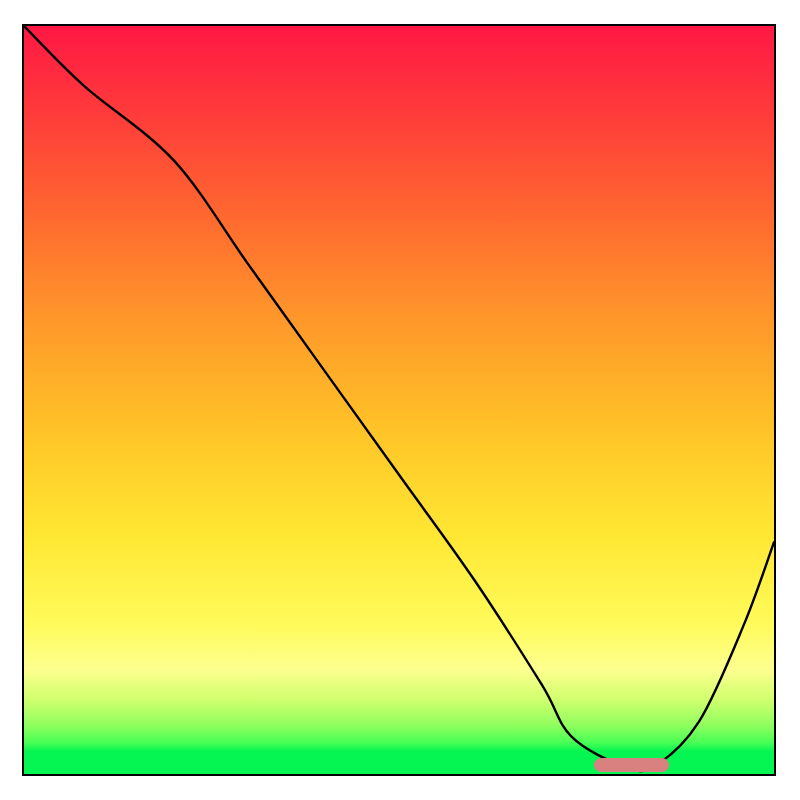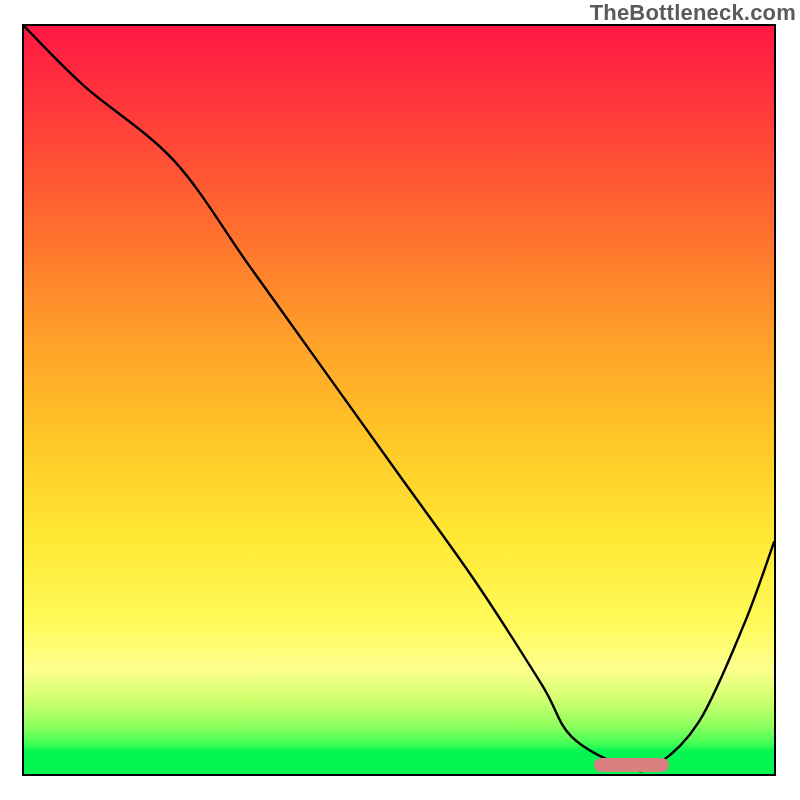--- a/index.html
+++ b/index.html
@@ -68,21 +68,20 @@
     height: 14px;
     border-radius: 7px;
     background: #d98080;
     z-index: 5;
   }
 </style>
 </head>
 <body>
 <div class="wrap">
 
-  <div class="attribution">TheBottleneck.com</div>
 
   <div class="plot-frame">
     <div class="gradient"></div>
 
     <svg class="curve" viewBox="0 0 750 748" preserveAspectRatio="none">
       <path d="M 0 0 C 10 9.97333333333332, 35 37.39999999999992, 60 59.83999999999992 C 85 82.27999999999992, 122.5 104.71999999999998, 150 134.64 C 177.5 164.56, 200 204.4533333333333, 225 239.35999999999996 C 250 274.26666666666665, 275 309.1733333333333, 300 344.08 C 325 378.9866666666667, 350 413.8933333333333, 375 448.8 C 400 483.7066666666667, 426.25 518.6133333333333, 450 553.52 C 473.75 588.4266666666666, 501.25 632.06, 517.5 658.24 C 533.75 684.4200000000001, 533.75 696.8866666666667, 547.5 710.6 C 561.25 724.3133333333334, 586.25 735.5333333333333, 600 740.52 C 613.75 745.5066666666667, 617.5 748, 630 740.52 C 642.5 733.04, 660 719.3266666666666, 675 695.64 C 690 671.9533333333334, 707.5 628.3199999999999, 720 598.4 C 732.5 568.48, 745 529.8333333333334, 750 516.12" fill="none" stroke="#000000" stroke-width="2.4" stroke-linejoin="round" stroke-linecap="round"></path>
     </svg>
 
     <div class="marker" style="left: 570px; width: 75px; top: 732.024px; background: rgb(217, 128, 128);"></div>
   </div>

